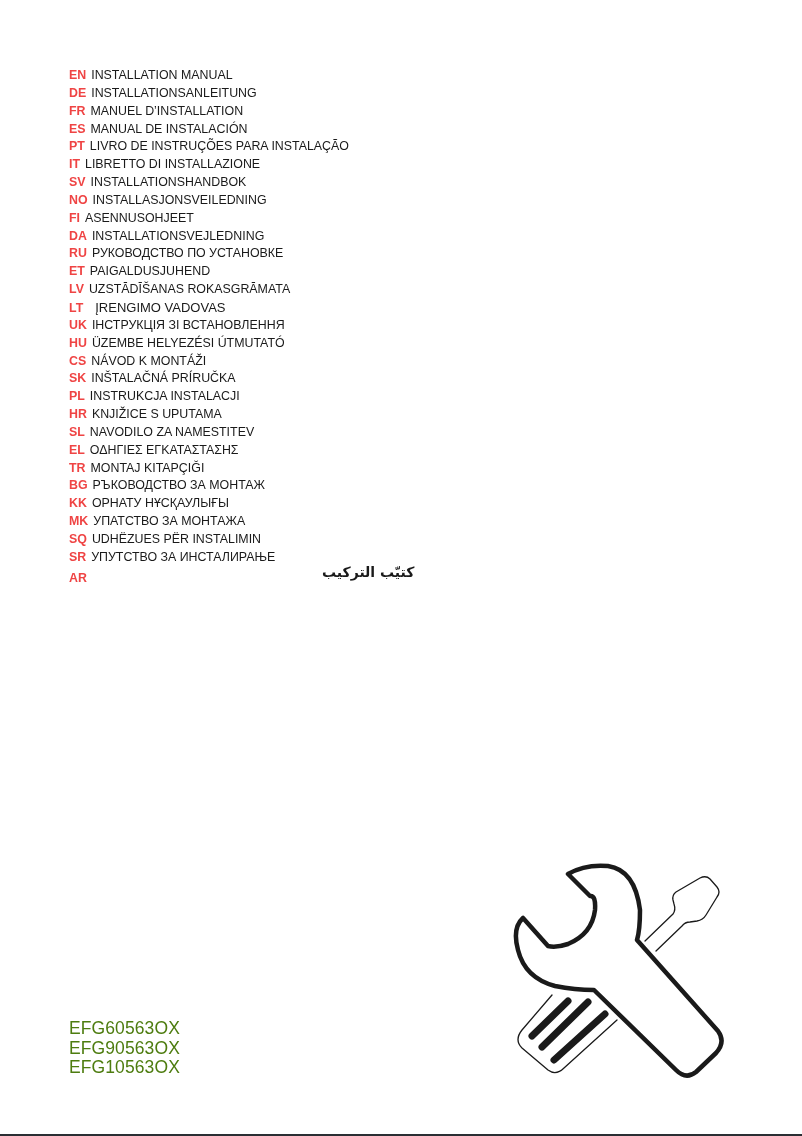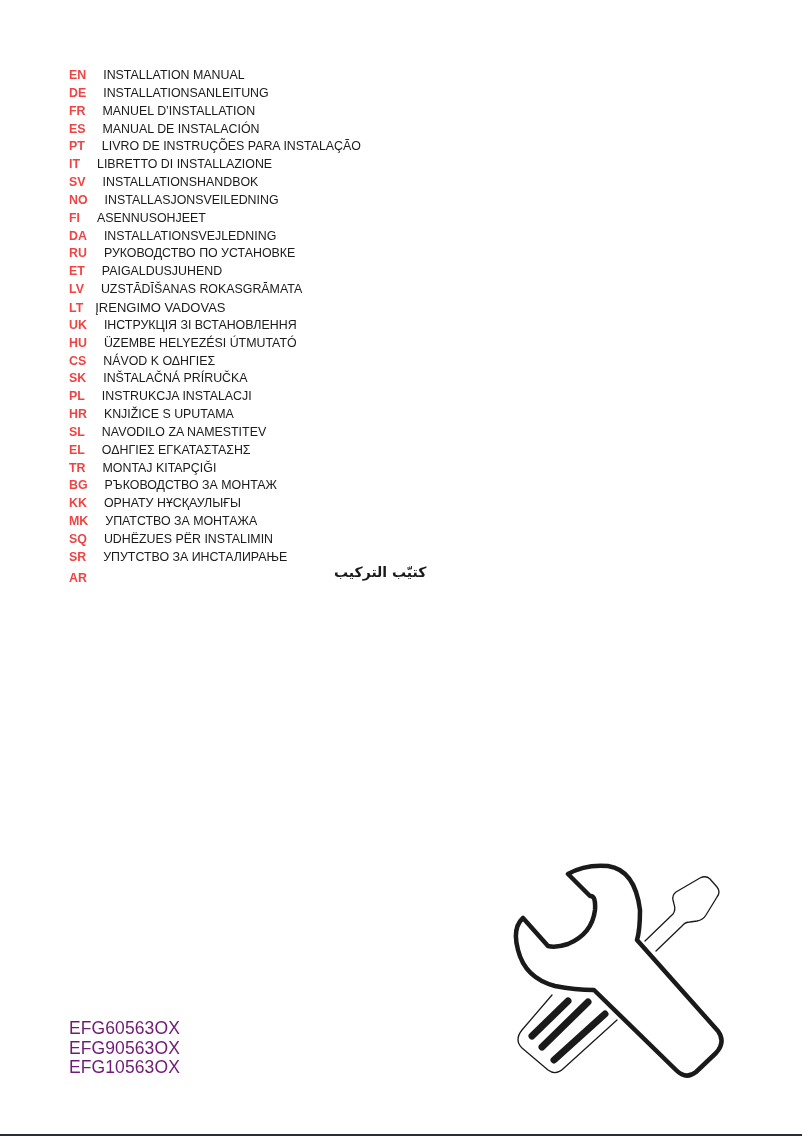--- a/index.html
+++ b/index.html
@@ -12,32 +12,32 @@
       position: absolute; left: 0; right: 0; bottom: 0; height: 2px; background: #2a2e33;
     }
     .lang-list {
       position: absolute; left: 69px; top: 67px; margin: 0; padding: 0; list-style: none;
     }
     .lang-row {
       height: 17.85px; line-height: 17.85px; font-size: 12.4px; white-space: nowrap;
       position: relative; width: 330px;
     }
     .lang-code { font-weight: bold; color: #ef4444; }
-    .lang-title { margin-left: 17px; color: #1a1a1a; }
+    .lang-title { margin-left: 5px; color: #1a1a1a; }
     .lang-row.lt .lang-title { margin-left: 12px; font-size: 13px; }
     .lang-row.ar { top: 3px; }
     .lang-row.ar .lang-title {
       position: absolute; left: 248px; top: -6px; font-weight: bold; font-size: 14px;
       direction: rtl; font-family: "DejaVu Sans", sans-serif;
     }
     .models {
       position: absolute; left: 69px; top: 1019px;
     }
     .model {
-      font-size: 17.5px; line-height: 19.5px; color: #701a75; letter-spacing: 0.1px;
+      font-size: 17.5px; line-height: 19.5px; color: #4d7c0f; letter-spacing: 0.1px;
     }
     .tools-icon {
       position: absolute; left: 490px; top: 850px; width: 312px; height: 240px;
     }
   </style>
 </head>
 <body>
 
 <ul class="lang-list">
   <li class="lang-row"><span class="lang-code">EN</span><span class="lang-title">INSTALLATION MANUAL</span></li>
@@ -49,21 +49,21 @@
   <li class="lang-row"><span class="lang-code">SV</span><span class="lang-title">INSTALLATIONSHANDBOK</span></li>
   <li class="lang-row"><span class="lang-code">NO</span><span class="lang-title">INSTALLASJONSVEILEDNING</span></li>
   <li class="lang-row"><span class="lang-code">FI</span><span class="lang-title">ASENNUSOHJEET</span></li>
   <li class="lang-row"><span class="lang-code">DA</span><span class="lang-title">INSTALLATIONSVEJLEDNING</span></li>
   <li class="lang-row"><span class="lang-code">RU</span><span class="lang-title">РУКОВОДСТВО ПО УСТАНОВКЕ</span></li>
   <li class="lang-row"><span class="lang-code">ET</span><span class="lang-title">PAIGALDUSJUHEND</span></li>
   <li class="lang-row"><span class="lang-code">LV</span><span class="lang-title">UZSTĀDĪŠANAS ROKASGRĀMATA</span></li>
   <li class="lang-row lt"><span class="lang-code">LT</span><span class="lang-title">ĮRENGIMO VADOVAS</span></li>
   <li class="lang-row"><span class="lang-code">UK</span><span class="lang-title">ІНСТРУКЦІЯ ЗІ ВСТАНОВЛЕННЯ</span></li>
   <li class="lang-row"><span class="lang-code">HU</span><span class="lang-title">ÜZEMBE HELYEZÉSI ÚTMUTATÓ</span></li>
-  <li class="lang-row"><span class="lang-code">CS</span><span class="lang-title">NÁVOD K ΟΔΗΓΙΕΣ</span></li>
+  <li class="lang-row"><span class="lang-code">CS</span><span class="lang-title">NÁVOD K MONTÁŽI</span></li>
   <li class="lang-row"><span class="lang-code">SK</span><span class="lang-title">INŠTALAČNÁ PRÍRUČKA</span></li>
   <li class="lang-row"><span class="lang-code">PL</span><span class="lang-title">INSTRUKCJA INSTALACJI</span></li>
   <li class="lang-row"><span class="lang-code">HR</span><span class="lang-title">KNJIŽICE S UPUTAMA</span></li>
   <li class="lang-row"><span class="lang-code">SL</span><span class="lang-title">NAVODILO ZA NAMESTITEV</span></li>
   <li class="lang-row"><span class="lang-code">EL</span><span class="lang-title">ΟΔΗΓΙΕΣ ΕΓΚΑΤΑΣΤΑΣΗΣ</span></li>
   <li class="lang-row"><span class="lang-code">TR</span><span class="lang-title">MONTAJ KITAPÇIĞI</span></li>
   <li class="lang-row"><span class="lang-code">BG</span><span class="lang-title">РЪКОВОДСТВО ЗА МОНТАЖ</span></li>
   <li class="lang-row"><span class="lang-code">KK</span><span class="lang-title">ОРНАТУ НҰСҚАУЛЫҒЫ</span></li>
   <li class="lang-row"><span class="lang-code">MK</span><span class="lang-title">УПАТСТВО ЗА МОНТАЖА</span></li>
   <li class="lang-row"><span class="lang-code">SQ</span><span class="lang-title">UDHËZUES PËR INSTALIMIN</span></li>

